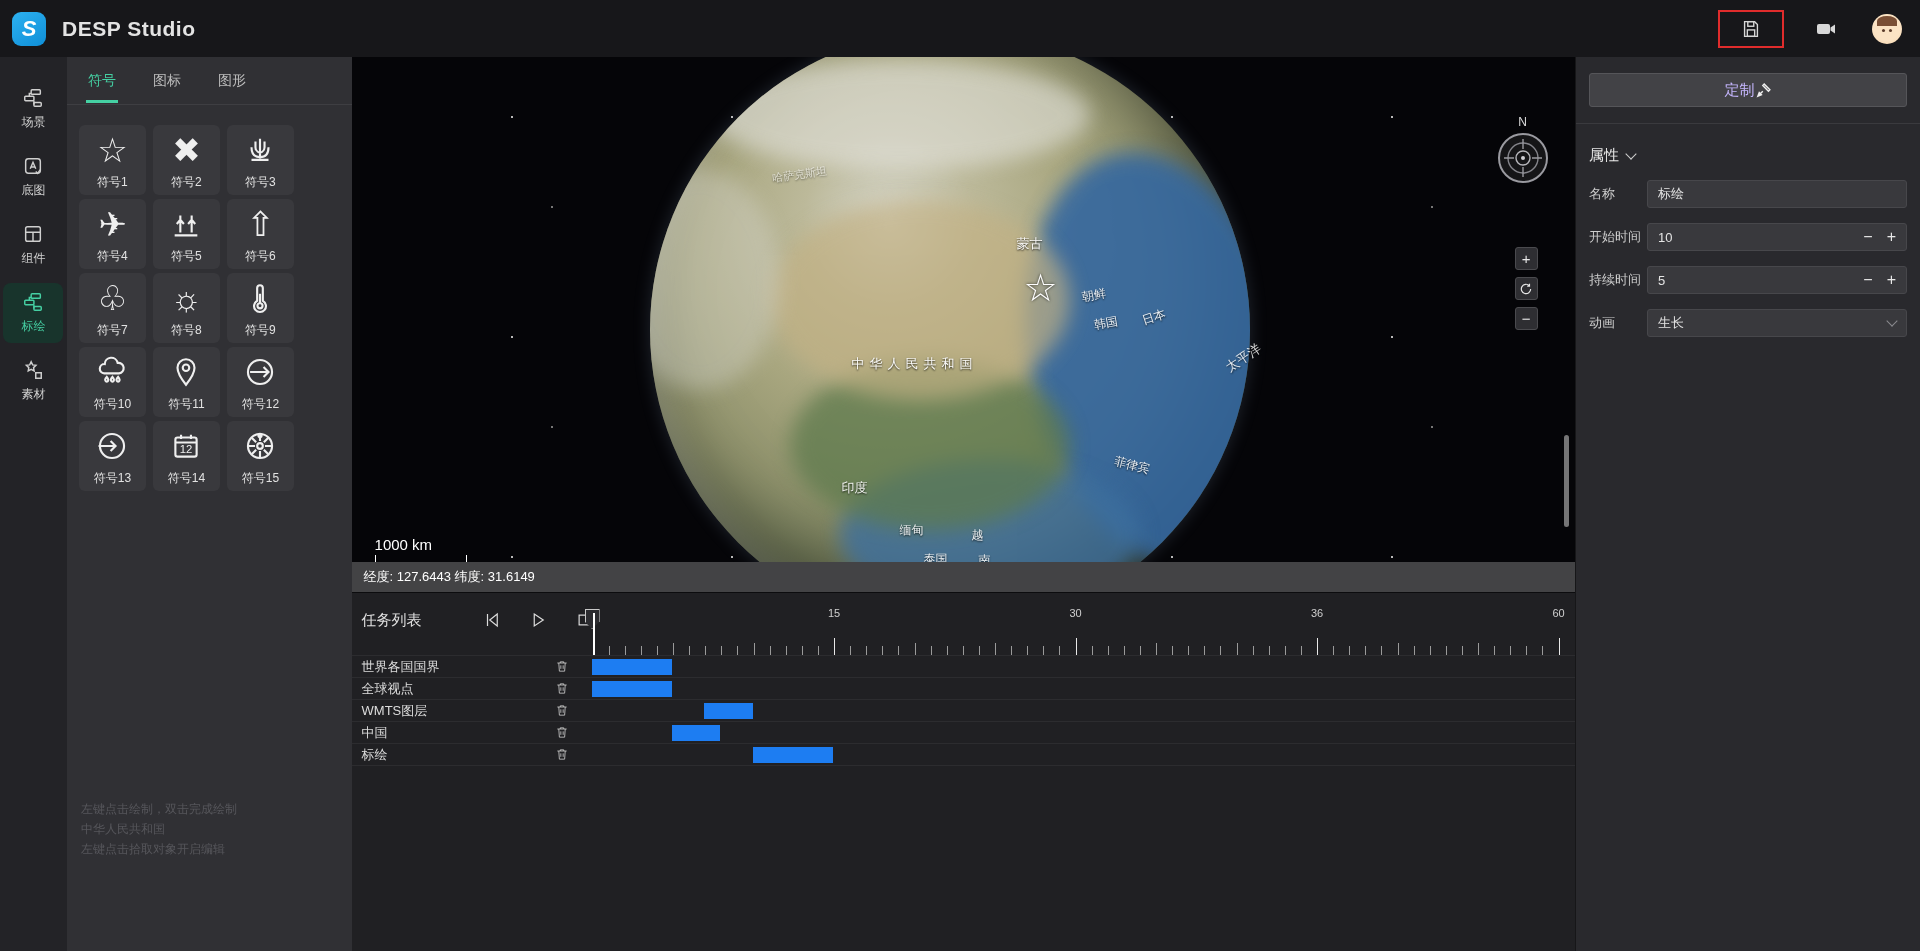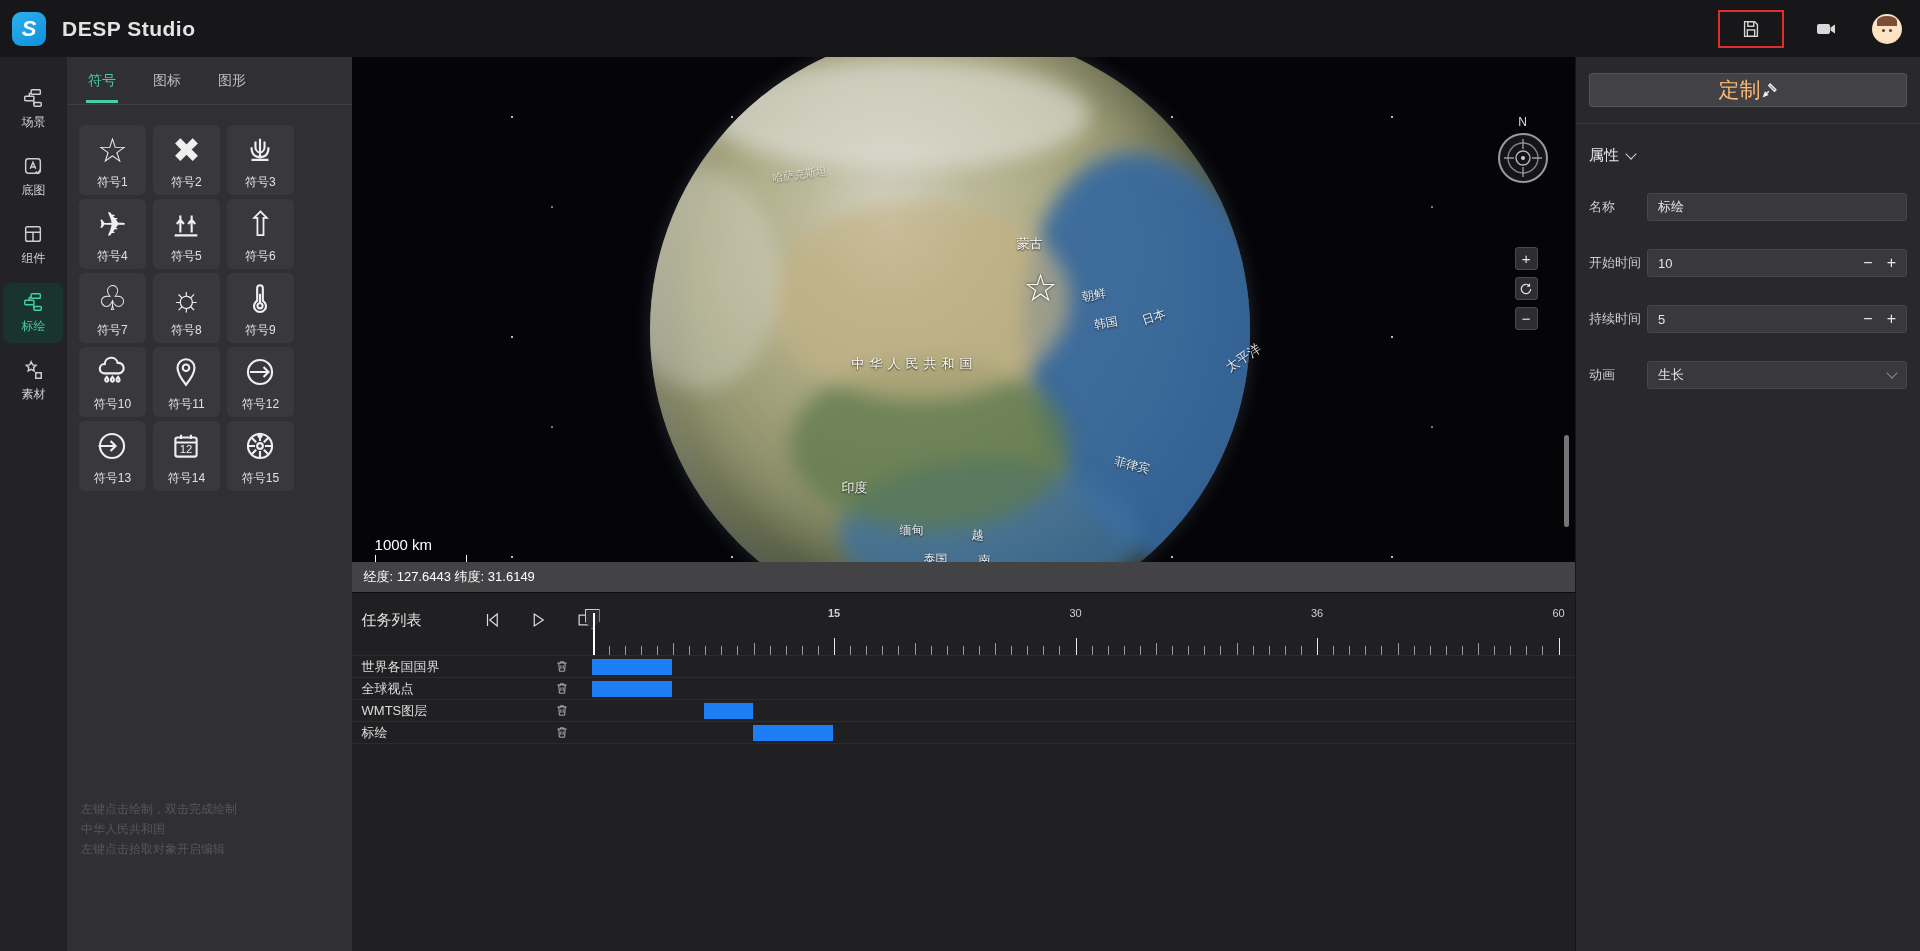--- a/index.html
+++ b/index.html
@@ -100,27 +100,27 @@
   .rows { position:absolute; left:0; top:62px; right:0; border-top:1px solid #2c2c2f; }
   .track-row { height:22px; display:flex; align-items:center; border-bottom:1px solid #2c2c2f; }
   .tname { width:200px; padding-left:10px; font-size:13px; color:#dcdcdc; }
   .tdel { width:20px; height:18px; margin-right:20px; cursor:pointer; display:flex; align-items:center; justify-content:center; }
   .tdel svg { stroke:#cfcfcf; fill:none; stroke-width:1.4; }
   .lane { position:relative; flex:1; height:100%; }
   .bar { position:absolute; top:3px; height:16px; background:#1d7df2; cursor:grab; }
 
   
   .rightpanel { flex:1; background:#29292d; border-left:1px solid #161618; padding:16px 13px 0 13px; }
-  .custbtn { width:318px; height:34px; background:#424246; border:1px solid #555559; border-radius:3px; color:#fdba74;
-             font-size:21px; display:flex; align-items:center; justify-content:center; gap:0; cursor:pointer; }
+  .custbtn { width:318px; height:34px; background:#424246; border:1px solid #555559; border-radius:3px; color:#c4b5fd;
+             font-size:15px; display:flex; align-items:center; justify-content:center; gap:0; cursor:pointer; }
   .custbtn svg { stroke:#f0f0f0; }
   .sep { height:1px; background:#3a3a3e; margin:16px -13px 0 -13px; }
   .sectitle { margin-top:22px; display:flex; align-items:center; gap:8px; font-size:15px; color:#e6e6e6; cursor:pointer; }
   .chev { width:8px; height:8px; border-right:1.5px solid #cfcfcf; border-bottom:1.5px solid #cfcfcf; transform:rotate(45deg); margin-top:-4px; }
-  .field { display:flex; align-items:center; margin-top:28px; }
+  .field { display:flex; align-items:center; margin-top:15px; }
   .flabel { width:58px; font-size:13px; color:#cdcdcd; flex:0 0 58px; }
   .fbox { flex:1; height:28px; background:#39393d; border:1px solid #47474b; border-radius:3px; display:flex; align-items:center; padding:0 10px; }
   .fbox input { background:transparent; border:none; outline:none; color:#e4e4e4; font-size:13px; width:100%; font-family:inherit; }
   .stepper { display:flex; gap:14px; color:#e8e8e8; font-size:16px; }
   .stepbtn { cursor:pointer; line-height:1; }
   .selchev { width:8px; height:8px; border-right:1.5px solid #8a8a8e; border-bottom:1.5px solid #8a8a8e; transform:rotate(45deg); margin-top:-4px; }
   .fvalue { flex:1; color:#e4e4e4; font-size:13px; }
 </style>
 </head>
 <body>
@@ -412,21 +412,21 @@
             <div class="rtick" style="left: 96.6px; height: 9px;"></div>
             <div class="rtick" style="left: 112.7px; height: 9px;"></div>
             <div class="rtick" style="left: 128.8px; height: 9px;"></div>
             <div class="rtick" style="left: 144.9px; height: 9px;"></div>
             <div class="rtick" style="left: 161px; height: 12px;"></div>
             <div class="rtick" style="left: 177.1px; height: 9px;"></div>
             <div class="rtick" style="left: 193.2px; height: 9px;"></div>
             <div class="rtick" style="left: 209.3px; height: 9px;"></div>
             <div class="rtick" style="left: 225.4px; height: 9px;"></div>
             <div class="rtick" style="left: 241.5px; height: 17px; background: rgb(232, 232, 232);"></div>
-            <span class="rlabel" style="left: 241.5px; font-weight: bold;">15</span>
+            <span class="rlabel" style="left: 241.5px;">15</span>
             <div class="rtick" style="left: 257.6px; height: 9px;"></div>
             <div class="rtick" style="left: 273.7px; height: 9px;"></div>
             <div class="rtick" style="left: 289.8px; height: 9px;"></div>
             <div class="rtick" style="left: 305.9px; height: 9px;"></div>
             <div class="rtick" style="left: 322px; height: 12px;"></div>
             <div class="rtick" style="left: 338.1px; height: 9px;"></div>
             <div class="rtick" style="left: 354.2px; height: 9px;"></div>
             <div class="rtick" style="left: 370.3px; height: 9px;"></div>
             <div class="rtick" style="left: 386.4px; height: 9px;"></div>
             <div class="rtick" style="left: 402.5px; height: 12px;"></div>
@@ -499,20 +499,31 @@
               <div class="tdel">
                 <svg width="14" height="15" viewBox="0 0 24 24">
                   <path d="M4 6h16M9 6V4h6v2M6.5 6l1 14h9l1-14M10 10v6M14 10v6"></path>
                 </svg>
               </div>
               <div class="lane">
                 <div class="bar" style="left: 112.7px; width: 48.3px;"></div>
               </div>
             </div>
             <div class="track-row">
+              <span class="tname">中国</span>
+              <div class="tdel">
+                <svg width="14" height="15" viewBox="0 0 24 24">
+                  <path d="M4 6h16M9 6V4h6v2M6.5 6l1 14h9l1-14M10 10v6M14 10v6"></path>
+                </svg>
+              </div>
+              <div class="lane">
+                <div class="bar" style="left: 80.5px; width: 48.3px;"></div>
+              </div>
+            </div>
+            <div class="track-row">
               <span class="tname">标绘</span>
               <div class="tdel">
                 <svg width="14" height="15" viewBox="0 0 24 24">
                   <path d="M4 6h16M9 6V4h6v2M6.5 6l1 14h9l1-14M10 10v6M14 10v6"></path>
                 </svg>
               </div>
               <div class="lane">
                 <div class="bar" style="left: 161px; width: 80.5px;"></div>
               </div>
             </div>

